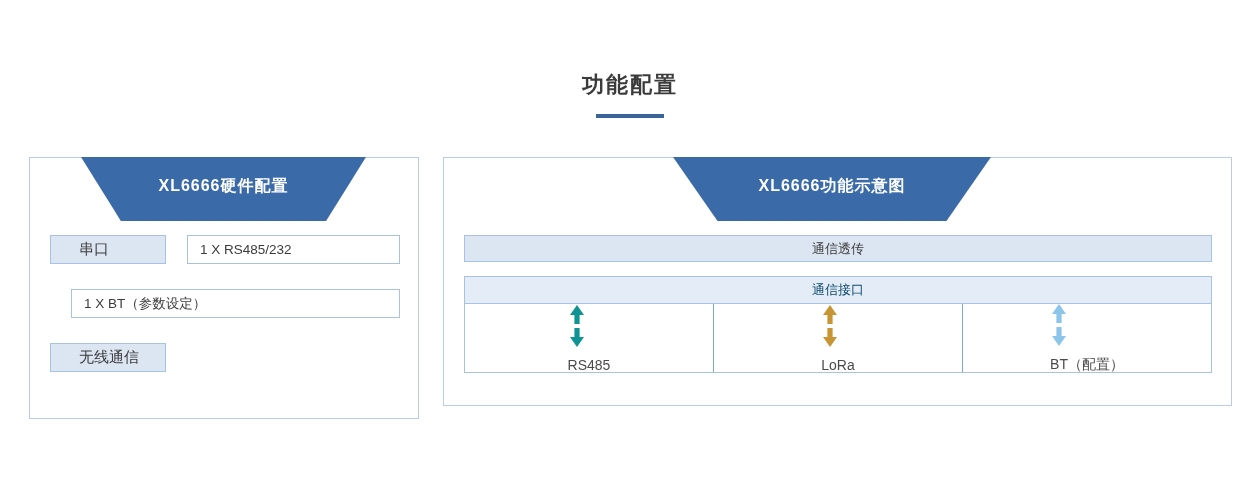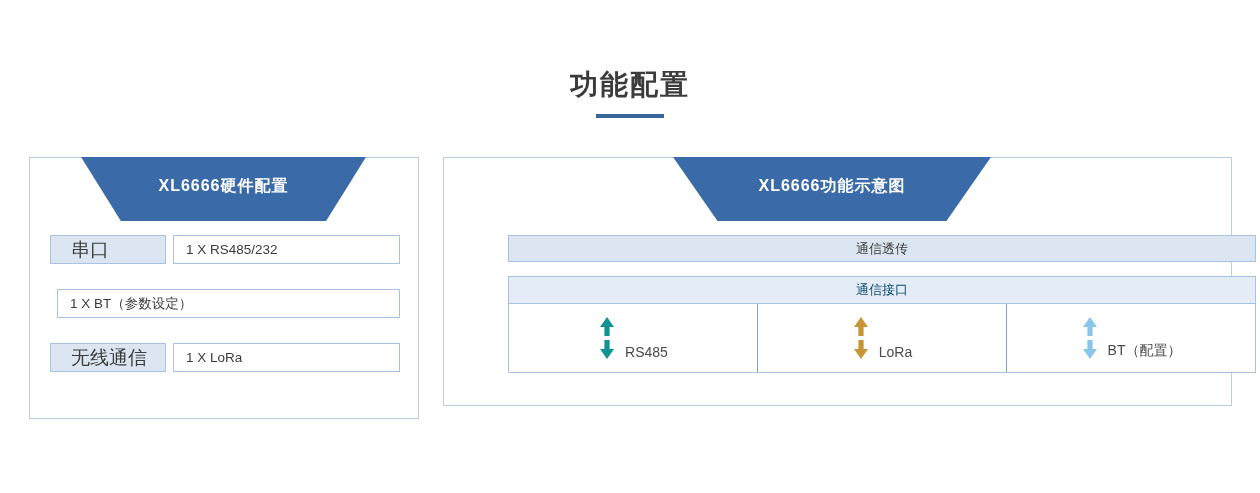--- a/index.html
+++ b/index.html
@@ -18,21 +18,21 @@
 
   
   .page-title-wrap {
     position: absolute;
     left: 0;
     top: 66px;
     width: 1260px;
     text-align: center;
   }
   .page-title {
-    font-size: 28px;
+    font-size: 22px;
     font-weight: bold;
     letter-spacing: 2px;
     color: #3b3b3b;
     line-height: 38px;
   }
   .title-rule {
     width: 68px;
     height: 4px;
     background: #3a6598;
     margin: 10px auto 0 auto;
@@ -100,44 +100,43 @@
     margin-bottom: 25px;
   }
   .hw-row:last-child { margin-bottom: 0; }
   .hw-label {
     width: 116px;
     background: #dce6f2;
     border: 1px solid #a8c2e3;
     box-sizing: border-box;
     display: flex;
     align-items: center;
-    padding-left: 20px;
-    font-size: 19px;
+    padding-left: 28px;
+    font-size: 15px;
     color: #3b3b3b;
   }
   .hw-value {
     flex: 1;
-    margin-left: 7px;
+    margin-left: 21px;
     background: #ffffff;
     border: 1px solid #a8c2e3;
     box-sizing: border-box;
     display: flex;
     align-items: center;
     padding-left: 12px;
     font-size: 13.5px;
     color: #3b3b3b;
   }
 
   
   .fn-content {
     position: absolute;
     left: 20px;
     top: 77px;
     width: 748px;
-    margin-left: 44px;
   }
   .fn-bar {
     height: 27px;
     background: #dce6f2;
     border: 1px solid #a8c2e3;
     box-sizing: border-box;
     display: flex;
     align-items: center;
     justify-content: center;
     font-size: 13px;
@@ -168,22 +167,23 @@
     flex: 1;
     display: flex;
     align-items: center;
     justify-content: center;
     border-right: 1px solid #7ea5d4;
   }
   .fn-col:last-child { border-right: none; }
 
   .col-inner {
     display: flex;
-    align-items: flex-end;
+    align-items: flex-start;
     gap: 9px;
+    flex-direction: column;
   }
   .arrow-icon {
     display: block;
     width: 18px;
     height: 44px;
   }
   .col-label {
     font-size: 14px;
     color: #4a4a4a;
     white-space: nowrap;
@@ -205,21 +205,20 @@
   <div class="hw-rows">
     <div class="hw-row">
       <div class="hw-label">串口</div>
       <div class="hw-value">1 X RS485/232</div>
     </div>
     <div class="hw-row">
       <div class="hw-value">1 X BT（参数设定）</div>
     </div>
     <div class="hw-row">
       <div class="hw-label">无线通信</div>
-      <div class="hw-value">1 X LoRa</div>
     </div>
   </div>
 </div>
 
 <div class="panel panel-right">
   <div class="banner">
     <span class="banner-text">XL6666功能示意图</span>
   </div>
 
   <div class="fn-content">

